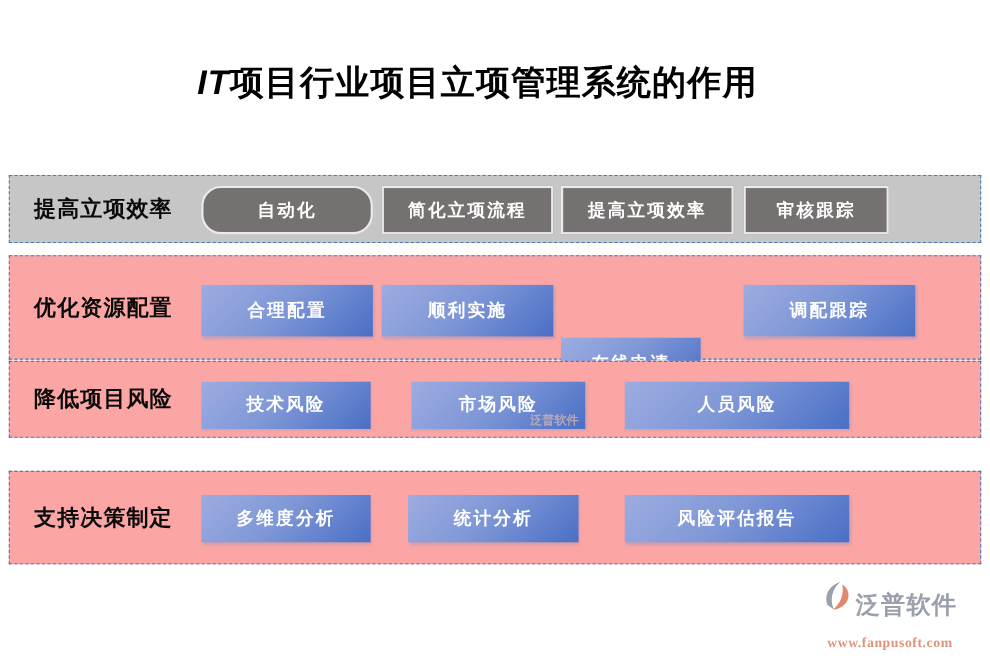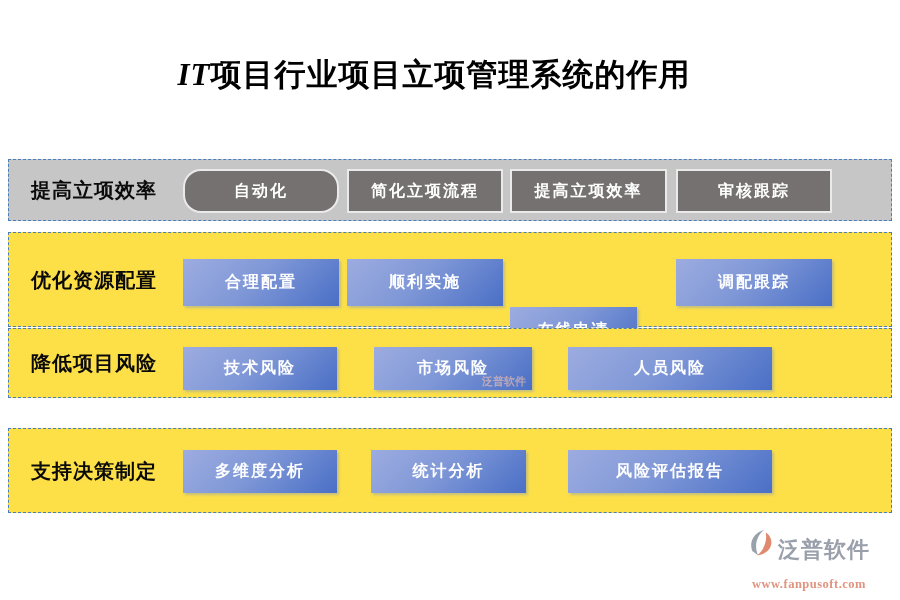--- a/index.html
+++ b/index.html
@@ -5,24 +5,24 @@
   html,body{margin:0;padding:0;background:#ffffff;}
   .stage{
     position:relative;width:900px;height:600px;background:#ffffff;overflow:hidden;
     font-family:"Liberation Sans",sans-serif;
   }
   .title{
     position:absolute;top:54px;left:0;width:868px;text-align:center;
     color:#000;font-family:"Liberation Serif",serif;font-weight:bold;
     font-size:31px;letter-spacing:1px;white-space:nowrap;
   }
-  .title .it{font-style:italic;font-family:Liberation Serif, serif;}
+  .title .it{font-style:italic;font-family:Liberation Sans, sans-serif;}
   .band{
     position:absolute;left:8px;width:884px;box-sizing:border-box;
-    border:1px dashed #4a7ebb;background:#fde047;
+    border:1px dashed #4a7ebb;background:#fca5a5;
   }
   .band.gray-bg{background:#c6c6c6;}
   .band-1{top:159px;height:62px;}
   .band-2{top:232px;height:95px;}
   .band-3{top:328px;height:70px;text-align:center;}
   .band-4{top:428px;height:85px;}
   .band-label{
     position:absolute;left:22px;top:50%;transform:translateY(-50%);
     font-family:"Liberation Serif",serif;font-weight:bold;font-size:20px;
     color:#0a0a0a;letter-spacing:1px;white-space:nowrap;
@@ -35,21 +35,21 @@
   .chip.gray{
     background:#767171;border:2px solid #eaeaea;
   }
   .chip.blue{
     background:linear-gradient(135deg,#9dace0 0%,#8098d7 45%,#4a6fc6 100%);
     box-shadow:1.5px 2px 2.5px rgba(130,150,190,0.45);
   }
   
   .band-1 .chip{top:9px;height:44px;}
   .b1c1{left:174px;width:156px;border-radius:18px;} .b1c2{left:338px;width:156px;}
-  .b1c3{left:501px;width:157px;} .b1c4{left:667px;width:156px;}
+  .b1c3{left:501px;width:157px;} .b1c4{left:667px;width:132px;}
   
   .band-2 .chip{top:26px;height:47px;}
   .b2c1{left:174px;width:156px;} .b2c2{left:338px;width:156px;}
   .b2c3{left:501px;width:127px;margin-top:48px;} .b2c4{left:667px;width:156px;}
   
   .band-3 .chip{top:18px;height:43px;}
   .b3c1{left:174px;width:154px;} .b3c2{left:365px;width:158px;}
   .b3c3{left:559px;width:204px;}
   
   .band-4 .chip{top:21px;height:43px;}

